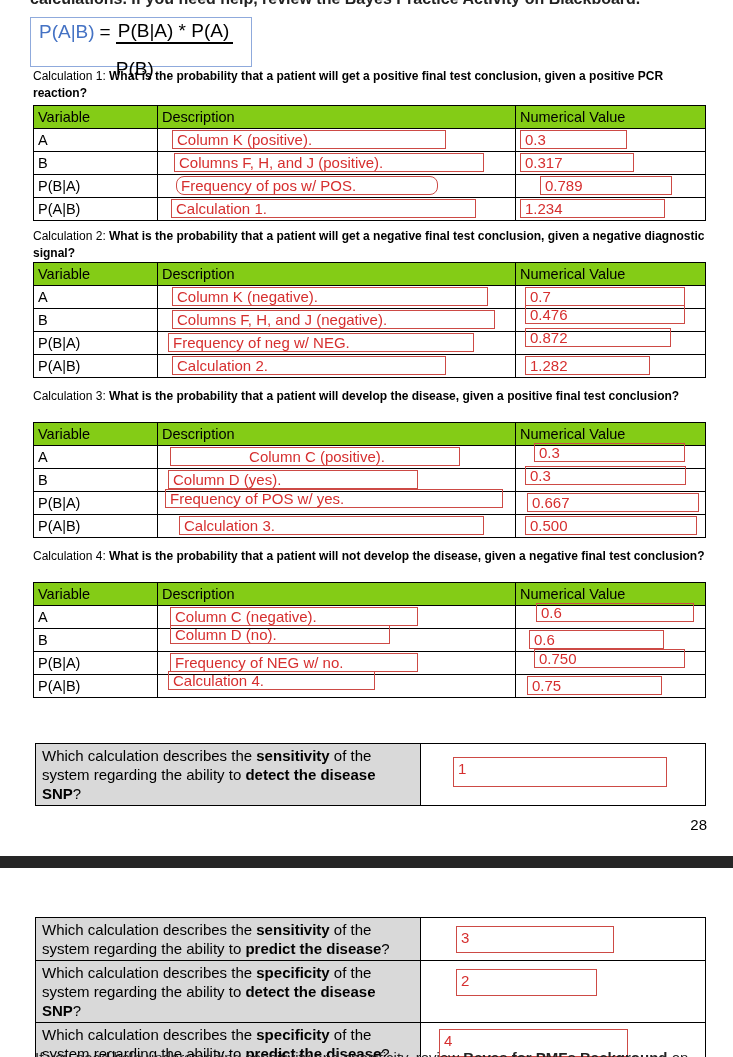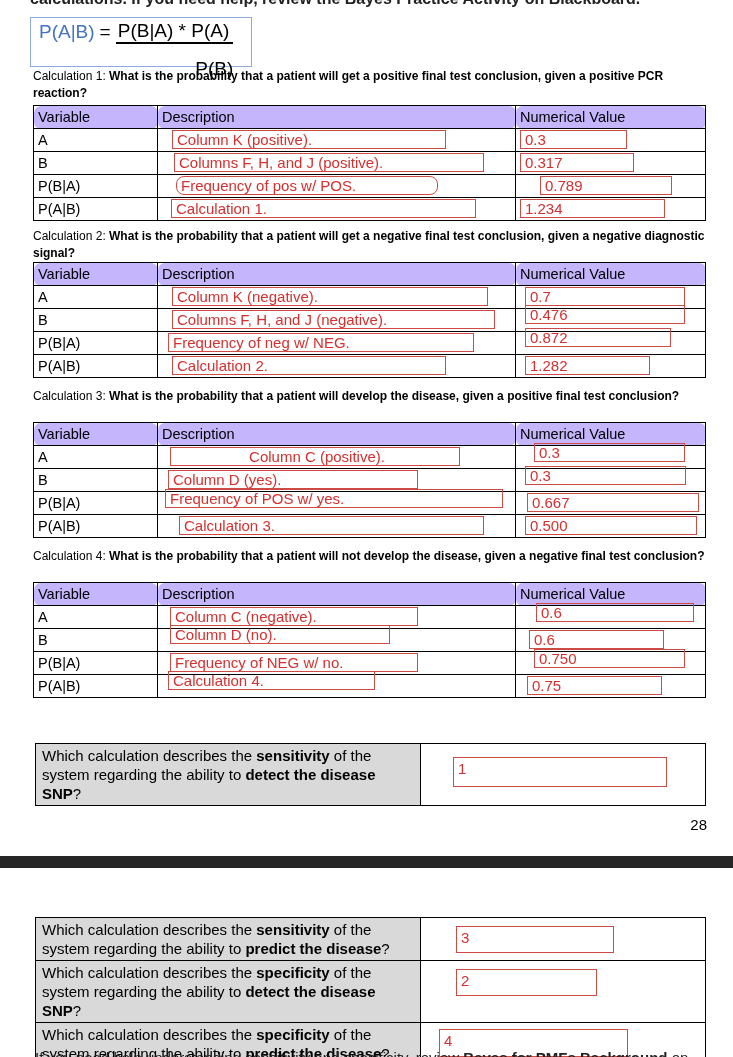--- a/index.html
+++ b/index.html
@@ -17,33 +17,33 @@
   .clip-bottom .inner{font-size:15px;color:#222;white-space:nowrap;}
   
   .formula-box{
     left:30px;top:17px;width:222px;height:50px;
     border:1.5px solid #8faadc;background:#fff;
     display:flex;align-items:flex-start;padding:2px 6px 2px 8px;box-sizing:border-box;
     font-size:19px;
   }
   .formula-lhs{color:#4472c4;margin-top:1px;}
   .formula-eq{margin:1px 5px 0 5px;}
-  .fraction{display:inline-block;text-align:right;}
+  .fraction{display:inline-block;text-align:left;}
   .fraction .num{border-bottom:2px solid #000;padding:0 4px 0 2px;}
   .fraction .den{padding-top:14px;}
   
   .calc-heading{left:33px;width:676px;font-size:12px;line-height:17px;margin:0;}
   .calc-heading .q{font-weight:bold;}
   
   table.calc-table{border-collapse:collapse;table-layout:fixed;left:33px;}
   table.calc-table td,table.calc-table th{
     border:1px solid #000;padding:0 0 0 4px;text-align:left;vertical-align:middle;
     font-size:14.5px;font-weight:normal;height:23px;box-sizing:border-box;overflow:visible;
   }
-  table.calc-table th{background:#c4b5fd;border-radius:7px;}
+  table.calc-table th{background:#84cc16;}
   .col-var{width:124px;}
   .col-desc{width:358px;}
   .col-val{width:190px;}
   td.rel{position:relative;}
   .redbox{
     position:absolute;top:1px;height:19px;
     border:1.5px solid #cd4a45;color:#d62f2f;
     font-size:15px;line-height:18px;padding-left:4px;box-sizing:border-box;
     background:transparent;white-space:nowrap;overflow:visible;
   }

